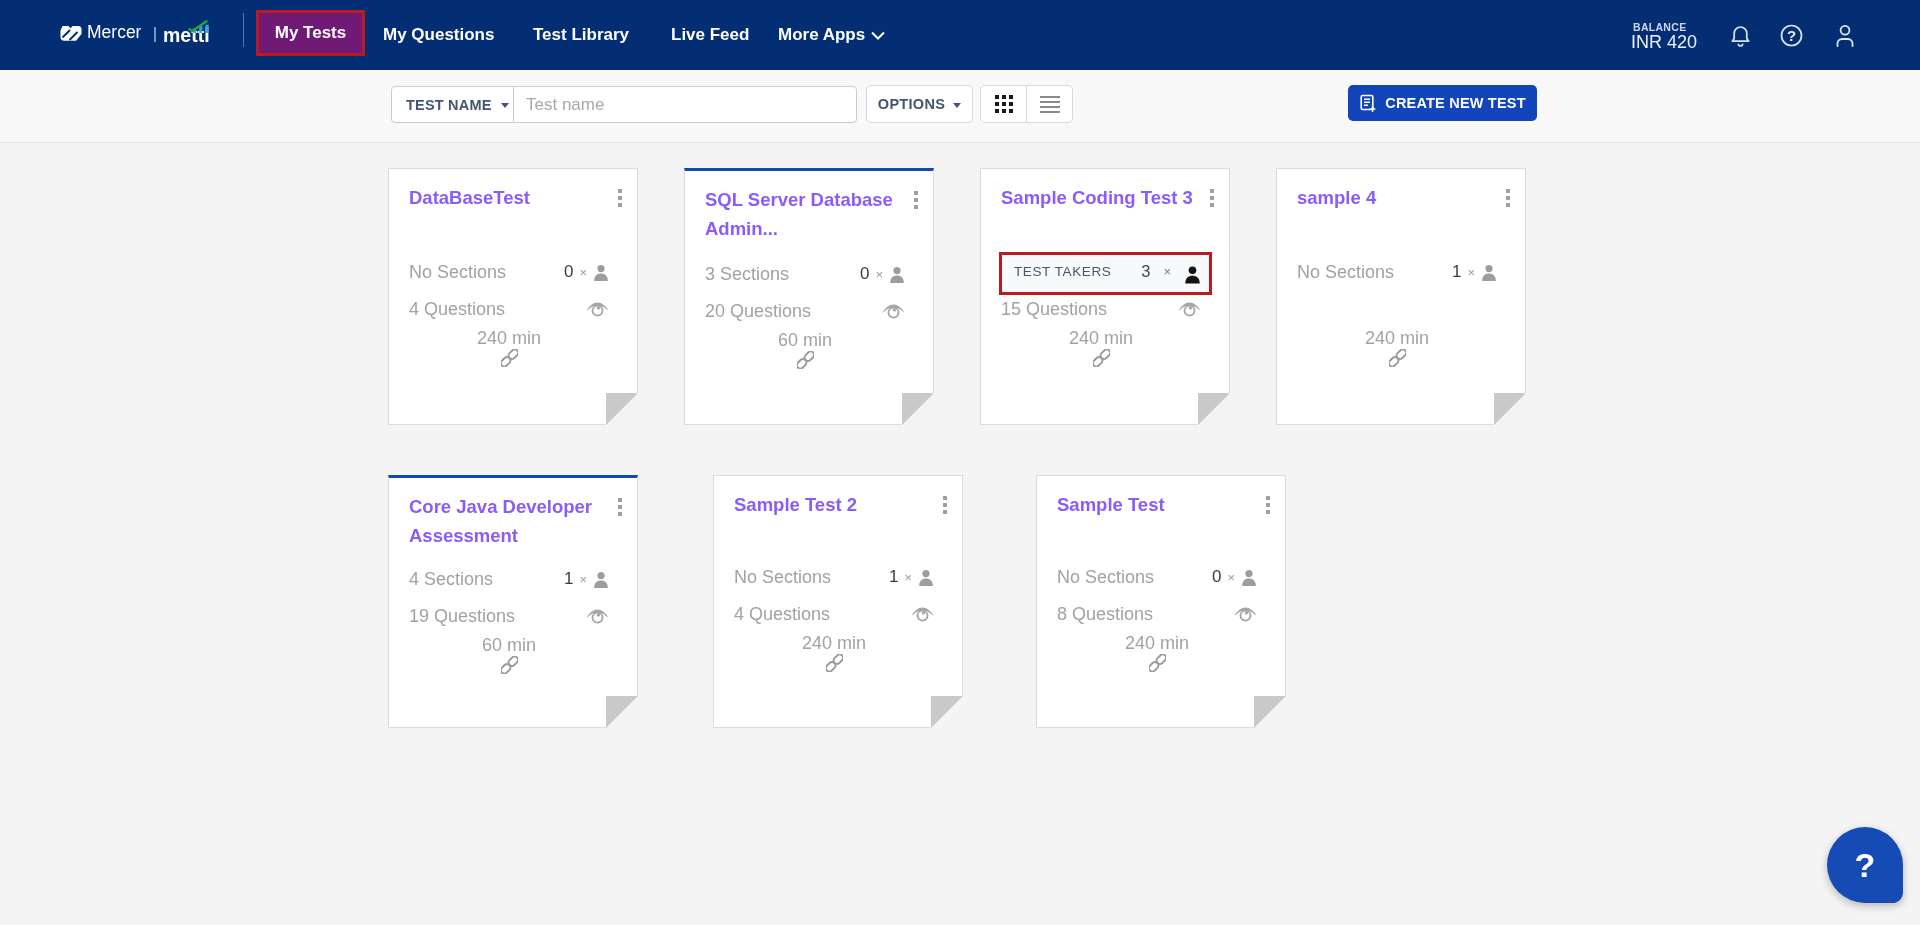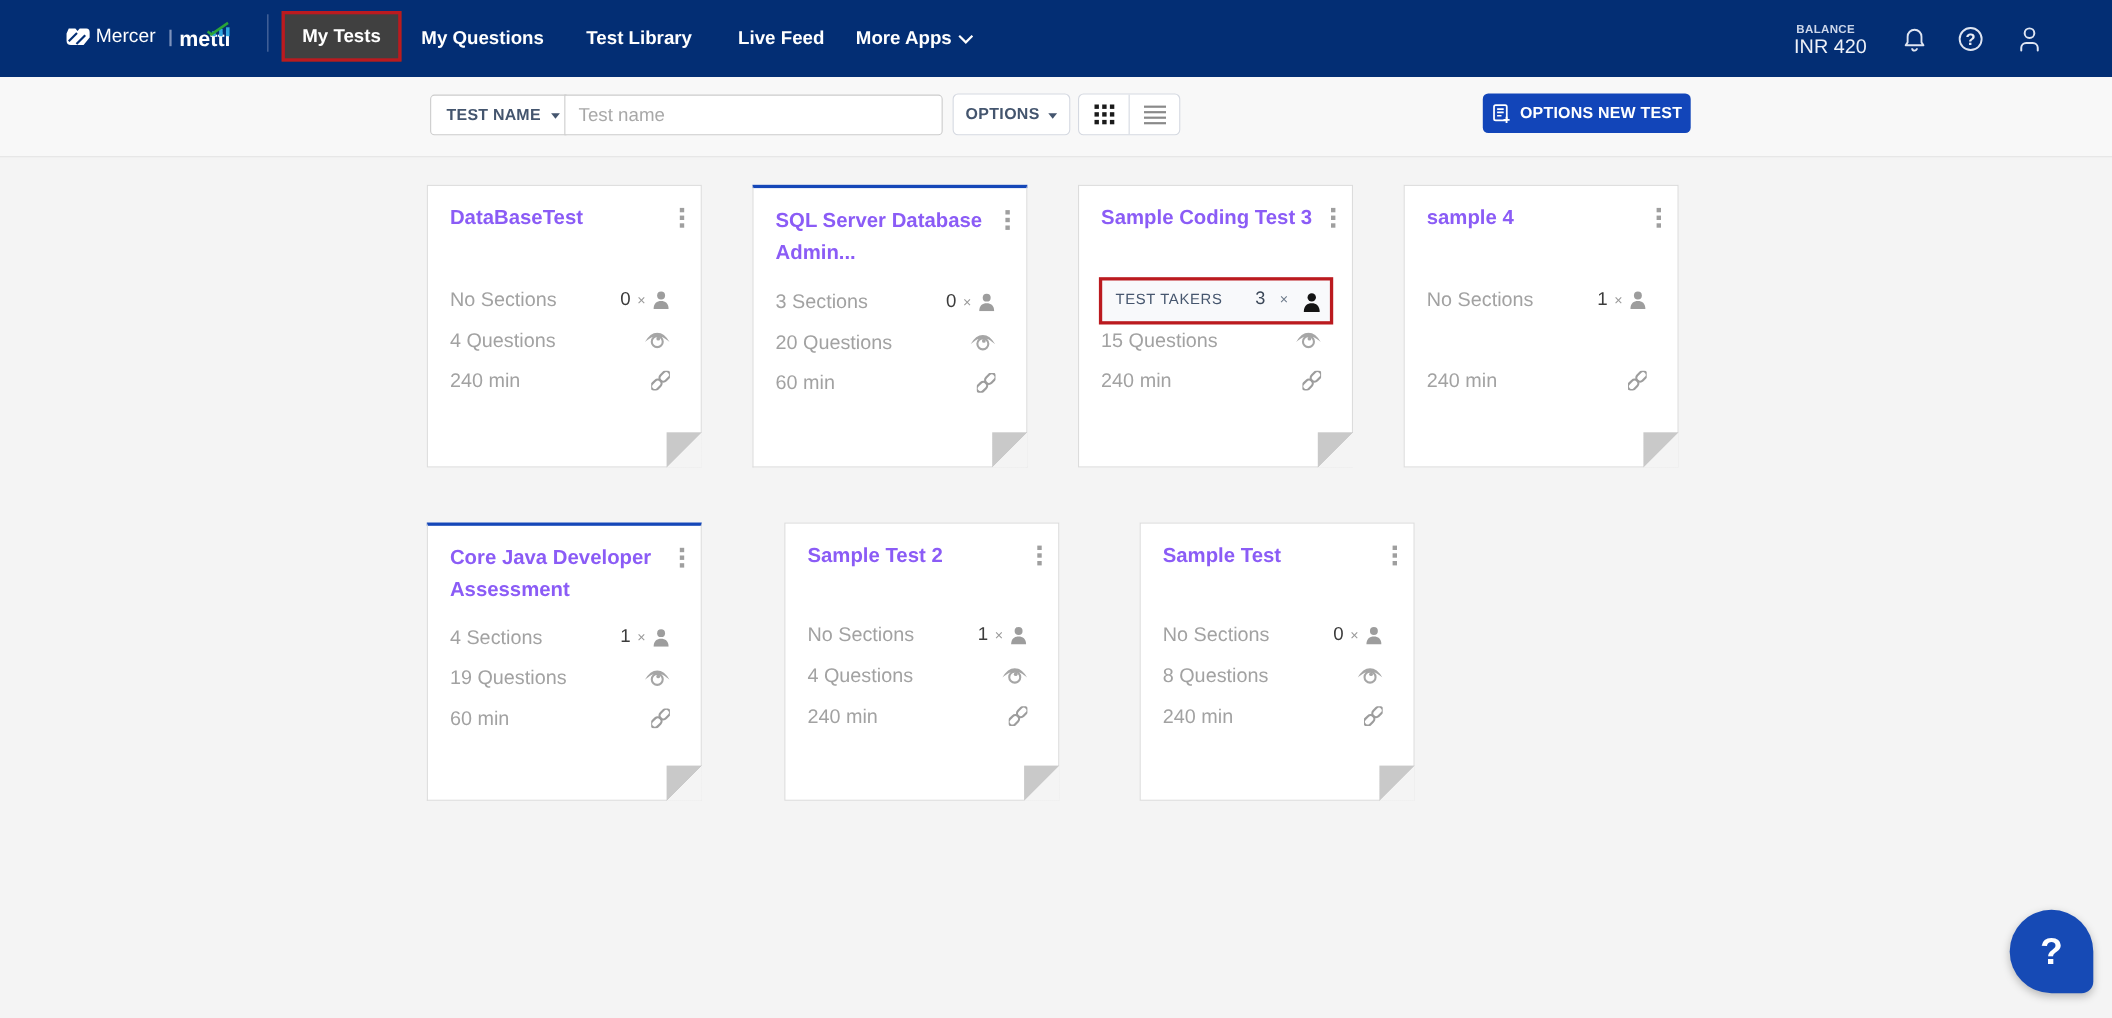--- a/index.html
+++ b/index.html
@@ -4,21 +4,21 @@
 <style>
 * { margin:0; padding:0; box-sizing:border-box; }
 html,body { width:1920px; height:925px; overflow:hidden; }
 body { font-family:"Liberation Sans", sans-serif; background:#f4f4f4; position:relative; }
 
 
 .nav { position:absolute; left:0; top:0; width:1920px; height:70px; background:#032e74; }
 .logo { position:absolute; }
 .nav-divider { position:absolute; left:243px; top:13px; width:1px; height:34px; background:#5a74a6; }
 .navitem { position:absolute; color:#fff; font-size:17px; font-weight:bold; top:0; height:70px; line-height:70px; white-space:nowrap; }
-.mytests-box { position:absolute; left:256px; top:10px; width:109px; height:46px; background:#404040; border:3px solid #bb1a1f; color:#fff; font-size:17px; font-weight:bold; text-align:center; line-height:40px; }
+.mytests-box { position:absolute; left:256px; top:10px; width:109px; height:46px; background:#701a75; border:3px solid #bb1a1f; color:#fff; font-size:17px; font-weight:bold; text-align:center; line-height:40px; }
 
 
 .toolbar { position:absolute; left:0; top:70px; width:1920px; height:73px; background:#f8f8f8; border-bottom:1px solid #e3e3e3; }
 .tn-btn { position:absolute; left:391px; top:16px; width:124px; height:37px; background:#fff; border:1px solid #ccc; border-radius:4px 0 0 4px; color:#44556e; font-size:14.5px; font-weight:bold; letter-spacing:.2px; display:flex; align-items:center; justify-content:flex-start; padding-left:14px; gap:9px; }
 .tn-input { position:absolute; left:514px; top:16px; width:344px; height:37px; background:#fff; border:1px solid #ccc; border-left:1px solid #ccc; margin-left:-1px; border-radius:0 4px 4px 0; color:#a8a8a8; font-size:17px; line-height:35px; padding-left:12px; }
 .opt-btn { position:absolute; left:866px; top:15px; width:107px; height:38px; background:#fff; border:1px solid #d5d9e1; border-radius:5px; color:#44556e; font-size:14.5px; font-weight:bold; letter-spacing:.3px; display:flex; align-items:center; justify-content:center; gap:8px; }
 .views { position:absolute; left:980px; top:15px; width:93px; height:38px; background:#fff; border:1px solid #d5d9e1; border-radius:5px; display:flex; }
 .views .half { flex:1; display:flex; align-items:center; justify-content:center; }
 .views .half:first-child { border-right:1px solid #d5d9e1; }
 .gridicon { width:18px; height:18px; display:grid; grid-template-columns:4px 4px 4px; grid-template-rows:4px 4px 4px; gap:3px; }
@@ -32,21 +32,21 @@
 .card { position:absolute; width:250px; height:257px; background:#fff; border:1px solid #dcdcdc; }
 .card.bluetop { border-top:3px solid #1547b8; }
 .card .title { position:absolute; left:20px; top:14px; right:26px; font-size:18.5px; font-weight:bold; color:#8b5cf6; line-height:29px; }
 .kebab { position:absolute; right:15px; top:20px; display:flex; flex-direction:column; gap:3px; }
 .kebab i { width:4px; height:4px; background:#9f9f9f; }
 .crow { position:absolute; left:20px; right:28px; height:36px; display:flex; align-items:center; justify-content:space-between; }
 .crow .lbl { font-size:18px; color:#a2a2a2; }
 .crow .rgt { display:flex; align-items:center; gap:6px; }
 .crow .num { font-size:17px; color:#3c3c3c; }
 .crow .x { font-size:13px; color:#9a9a9a; }
-.r1 { top:85px; } .r2 { top:122px; } .r3 { top:159px; }
+.r1 { top:85px; } .r2 { top:122px; } .r3 { top:159px;flex-direction:column; }
 .row2 { height:253px; } .row2 .r1 { top:83px; } .row2 .r2 { top:120px; } .row2 .r3 { top:157px; }
 .fold { position:absolute; right:-1px; bottom:-1px; width:32px; height:32px; background:linear-gradient(to left top, #f4f4f4 49.5%, #c9c9c9 50.5%); }
 .tt-box { position:absolute; left:18px; top:83px; width:213px; height:43px; border:3px solid #bb1a1f; background:#f8f9fb; display:flex; align-items:center; justify-content:space-between; padding:0 8px 0 12px; }
 .tt-box .lbl { font-size:13.5px; letter-spacing:.6px; color:#46566e; position:relative; top:-2.5px; }
 .tt-box .rgt { display:flex; align-items:center; gap:13px; }
 .tt-box .num { font-size:16.5px; color:#3c4858; position:relative; top:-2.5px; }
 .tt-box .x { font-size:13px; color:#6d7a8a; position:relative; top:-2px; }
 
 
 .help-bubble { position:absolute; left:1827px; top:827px; width:76px; height:76px; background:#164ab5; border-radius:50% 50% 14% 50%; color:#fff; font-size:34px; font-weight:bold; display:flex; align-items:center; justify-content:center; box-shadow:0 3px 8px rgba(0,0,0,.25); }
@@ -120,21 +120,21 @@
           <i></i>
         </div>
       </div>
   </div>
   <div class="create-btn">
       <svg width="18" height="19" viewBox="0 0 18 19">
         <rect x="2.2" y="1.5" width="11.6" height="14" rx="1.5" fill="none" stroke="#fff" stroke-width="1.6"></rect>
         <path d="M5 5.2 h6 M5 8.2 h6 M5 11.2 h4" stroke="#fff" stroke-width="1.5"></path>
         <path d="M13.6 12.2 v5.6 M10.8 15 h5.6" stroke="#fff" stroke-width="1.7"></path>
       </svg>
-      <span>OPTIONS NEW TEST</span>
+      <span>CREATE NEW TEST</span>
     </div>
 </div>
 
 <div class="card" style="left:388px; top:168px;">
   <div class="title">DataBaseTest</div>
   <div class="kebab">
       <i></i>
       <i></i>
       <i></i>
     </div>

